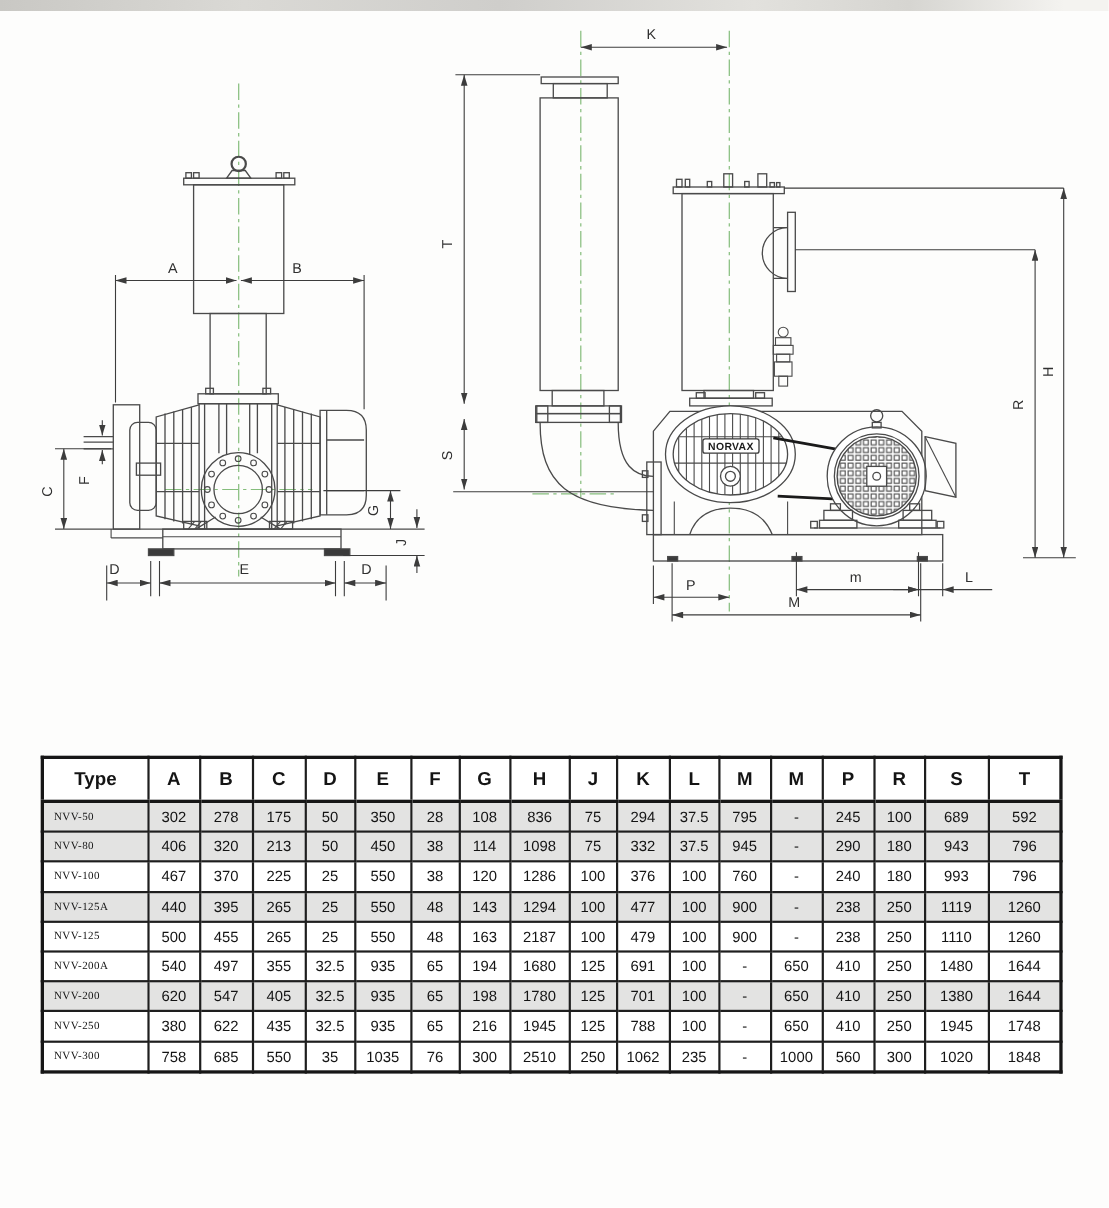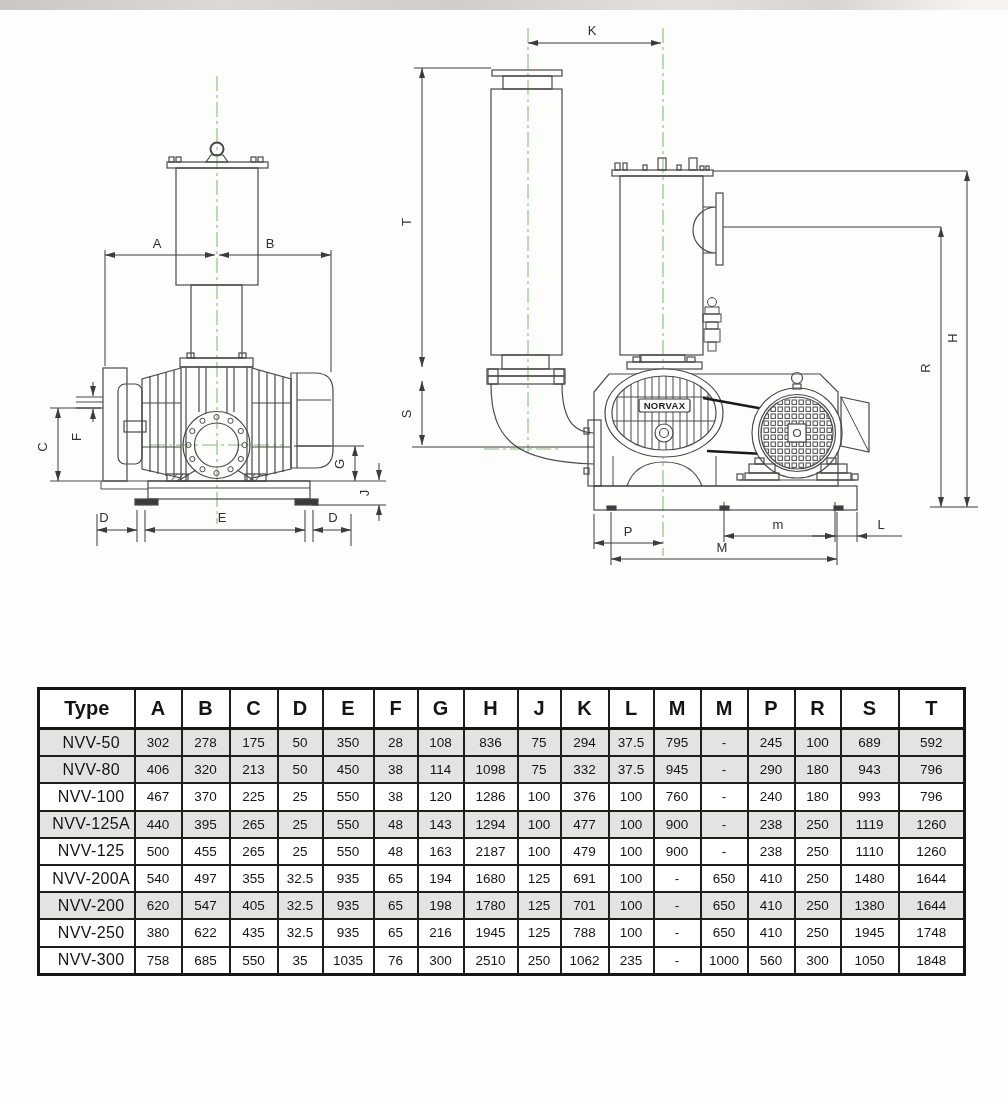--- a/index.html
+++ b/index.html
@@ -8,23 +8,23 @@
   .scan-strip{position:absolute;top:0;left:0;width:1008px;height:10px;
         background:linear-gradient(90deg,#c9c8c4,#dad9d5 22%,#cfcecb 45%,#e2e1dd 68%,#d6d5d1 82%,#f4f3f0 96%);}
   svg.drawing{position:absolute;top:0;left:0;}
   .dim{font:13px "Liberation Sans",sans-serif;fill:#303030;}
   .brand{font:bold 9.5px "Liberation Sans",sans-serif;fill:#1c1c1c;letter-spacing:.3px;}
   .tbl-wrap{position:absolute;left:37px;top:687px;}
   table.dims{border-collapse:collapse;table-layout:fixed;width:926px;background:#fff;
         border:3px solid #161616;}
   table.dims th,table.dims td{border:2px solid #1e1e1e;text-align:center;padding:0;
         color:#141414;white-space:nowrap;overflow:hidden;}
-  table.dims th{height:37px;font-size:20px;font-weight:600;}
+  table.dims th{height:37px;font-size:17px;font-weight:600;}
   table.dims td{height:25.2px;font-size:13.5px;}
-  table.dims td.type{text-align:center;padding-left:9px;font-size:16px;letter-spacing:.4px;}
+  table.dims td.type{text-align:left;padding-left:9px;font-size:10px;letter-spacing:.4px;font-family:Liberation Serif, serif;}
   table.dims thead th{border-bottom:3px solid #161616;}
   table.dims tr.shade td{background:#e3e3e2;}
 </style>
 </head>
 <body>
 
 <div class="page">
   <div class="scan-strip"></div>
 
   <svg class="drawing" width="1008" height="640" viewBox="0 0 1008 640">
@@ -498,19 +498,19 @@
             <td>76</td>
             <td>300</td>
             <td>2510</td>
             <td>250</td>
             <td>1062</td>
             <td>235</td>
             <td>-</td>
             <td>1000</td>
             <td>560</td>
             <td>300</td>
-            <td>1050</td>
+            <td>1020</td>
             <td>1848</td>
           </tr>
         </tbody>
       </table>
   </div>
 </div>
 
 </body></html>

